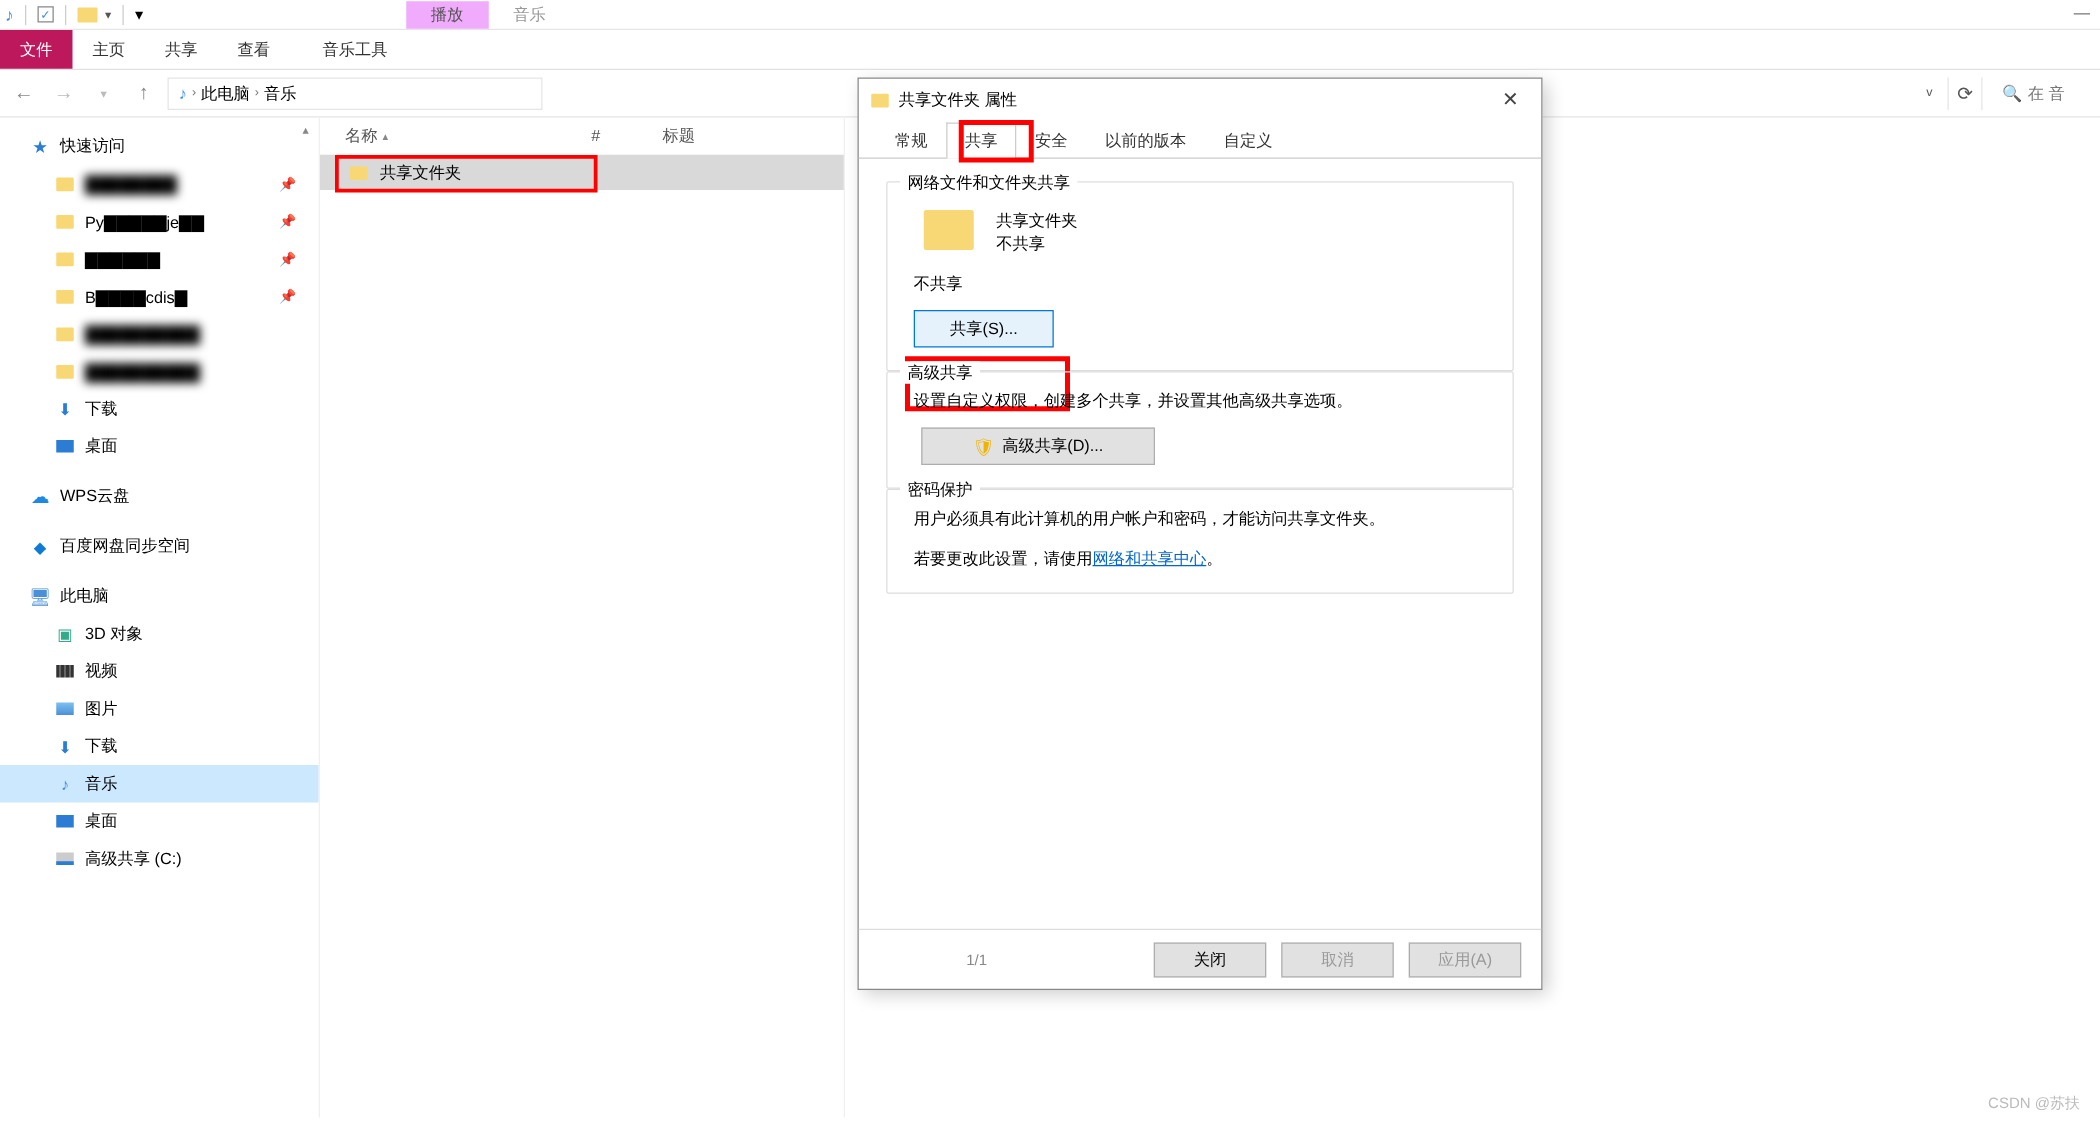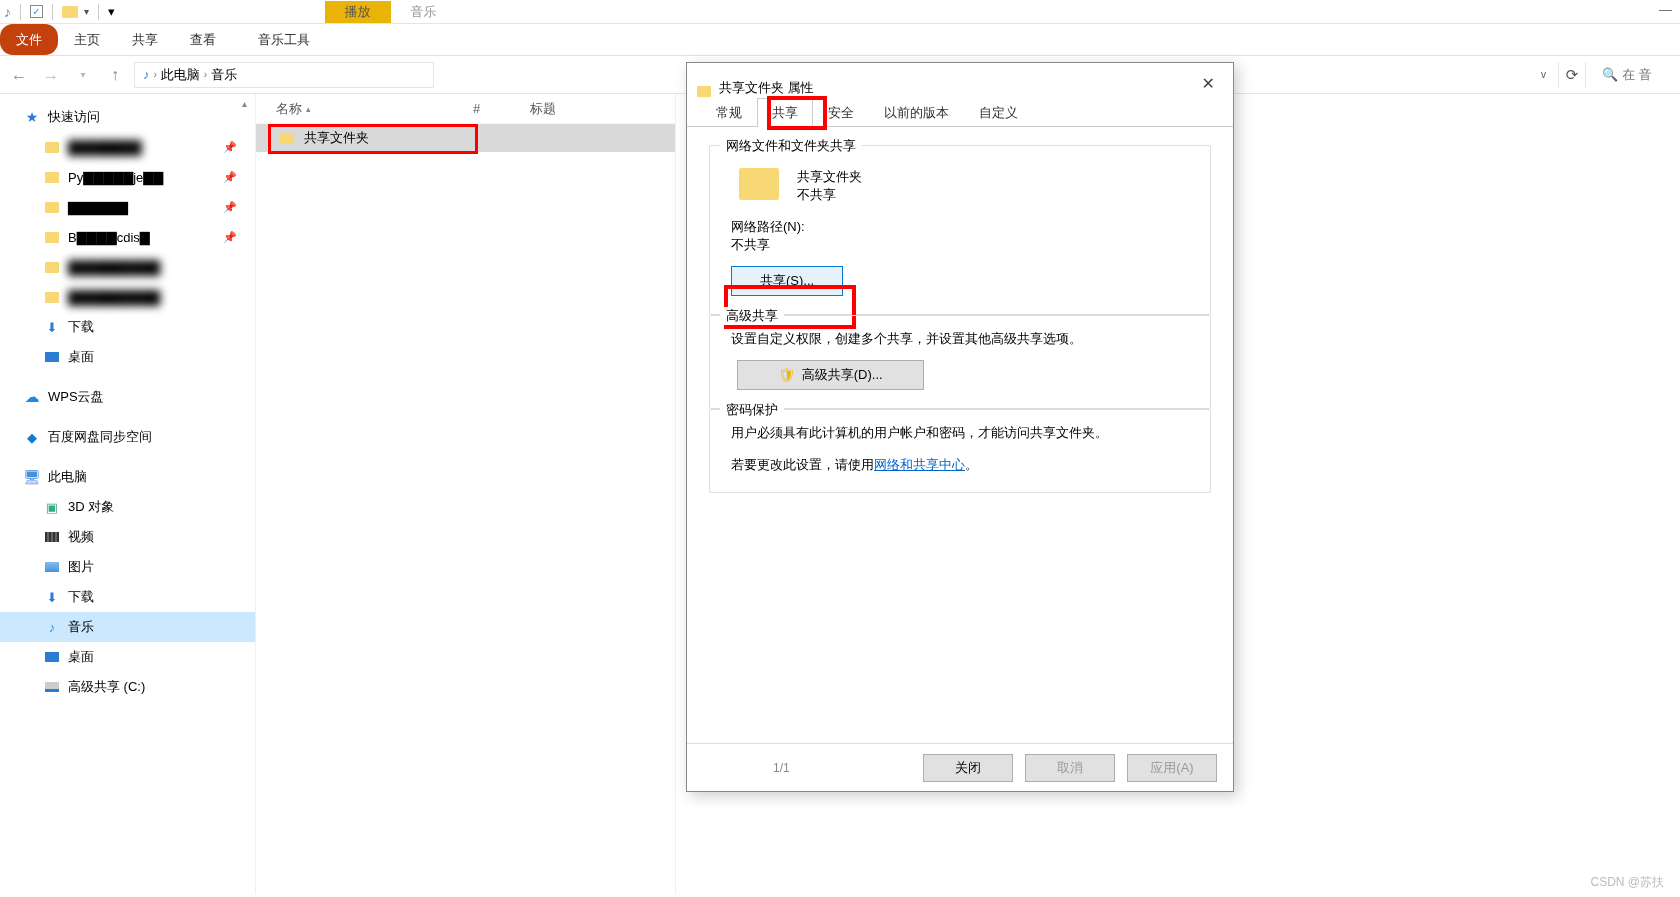--- a/index.html
+++ b/index.html
@@ -5,26 +5,26 @@
 * { margin: 0; padding: 0; box-sizing: border-box; font-family: "Microsoft YaHei", "Segoe UI", sans-serif; }
 body { width: 1680px; height: 897px; background: #fff; overflow: hidden; position: relative; font-size: 13px; color: #000; }
 
 .titlebar { height: 24px; display: flex; align-items: center; padding: 0 4px; border-bottom: 1px solid #e5e5e5; }
 .titlebar .qat { display: flex; align-items: center; gap: 6px; }
 .titlebar .qat .sep { width: 1px; height: 16px; background: #ccc; margin: 0 3px; }
 .titlebar .music-note { color: #3d8ee4; font-size: 14px; }
 .titlebar .check { width: 13px; height: 13px; border: 1px solid #888; display: inline-flex; align-items: center; justify-content: center; font-size: 10px; color: #3d8ee4; }
 .titlebar .folder-mini { width: 16px; height: 12px; background: #f8d775; border-radius: 1px; display: inline-block; }
 .titlebar .drop { font-size: 10px; color: #555; }
-.titlebar .ctx-tab { margin-left: 210px; padding: 2px 20px; background: #eab308; color: #555; }
+.titlebar .ctx-tab { margin-left: 210px; padding: 2px 20px; background: #f0abfc; color: #555; }
 .titlebar .ctx-label { margin-left: 20px; color: #999; }
 
 .ribbon { height: 32px; display: flex; align-items: stretch; border-bottom: 1px solid #e1e1e1; }
 .ribbon .tab { padding: 0 16px; display: flex; align-items: center; color: #333; cursor: pointer; }
-.ribbon .tab.file { background: #c2410c; color: #fff; border-radius: 13px; }
+.ribbon .tab.file { background: #be185d; color: #fff; }
 .ribbon .tab.music-tool { margin-left: 10px; }
 .win-btns { position: absolute; top: 2px; right: 8px; display: flex; gap: 18px; color: #666; font-size: 13px; }
 .win-btns span { cursor: pointer; }
 
 .navbar { height: 38px; display: flex; align-items: center; padding: 4px 6px; gap: 6px; border-bottom: 1px solid #e5e5e5; }
 .nav-btn { width: 26px; height: 26px; display: flex; align-items: center; justify-content: center; color: #888; font-size: 16px; cursor: pointer; }
 .nav-btn.disabled { color: #bbb; }
 .breadcrumb { flex: 0 0 auto; display: flex; align-items: center; height: 26px; border: 1px solid #e5e5e5; padding: 0 8px; gap: 4px; min-width: 300px; }
 .breadcrumb .bc-icon { color: #3d8ee4; }
 .breadcrumb .sep { color: #777; font-size: 10px; }
@@ -64,21 +64,21 @@
 .col-headers .col.hash { width: 40px; text-align: center; }
 .col-headers .sort { font-size: 9px; color: #888; }
 .file-row { display: flex; align-items: center; height: 28px; padding-left: 24px; gap: 10px; background: #d9d9d9; }
 .file-row .folder-ico { background: #f8d775; }
 .highlight-box { position: absolute; border: 3px solid #ff0000; pointer-events: none; }
 .hl-folder { top: 30px; left: 12px; width: 210px; height: 30px; }
 
 .preview-pane { flex: 1; display: flex; align-items: center; justify-content: center; color: #888; font-size: 14px; }
 
 .dialog { position: absolute; top: 62px; left: 686px; width: 548px; height: 730px; background: #fff; border: 1px solid #888; box-shadow: 4px 4px 14px rgba(0,0,0,0.2); display: flex; flex-direction: column; }
-.dialog-title { height: 34px; display: flex; align-items: flex-end; padding: 0 10px; }
+.dialog-title { height: 34px; display: flex; align-items: center; padding: 0 10px; }
 .dialog-title .folder-ico { margin-right: 8px; }
 .dialog-title .close { margin-left: auto; font-size: 16px; color: #444; cursor: pointer; padding: 4px 8px; }
 .dialog-tabs { display: flex; padding: 0 14px; height: 30px; border-bottom: 1px solid #ccc; }
 .dialog-tabs .dtab { padding: 5px 14px; color: #333; cursor: pointer; border: 1px solid transparent; border-bottom: none; position: relative; bottom: -1px; }
 .dialog-tabs .dtab.active { border-color: #ccc; background: #fff; }
 .hl-sharetab { position: absolute; top: 33px; left: 80px; width: 60px; height: 34px; border: 4px solid #ff0000; pointer-events: none; }
 .dialog-body { flex: 1; padding: 18px 22px; overflow: auto; }
 .group { border: 1px solid #ddd; border-radius: 2px; padding: 14px 21px 18px; position: relative; }
 .group-title { position: absolute; top: -9px; left: 10px; background: #fff; padding: 0 6px; font-size: 13px; }
 .share-row { display: flex; align-items: flex-start; gap: 18px; margin: 8px 0 14px 8px; }
@@ -297,21 +297,20 @@
   <div class="dialog-body">
     <div class="group" style="position:relative">
       <div class="group-title">网络文件和文件夹共享</div>
       <div class="share-row">
         <div class="big-folder"></div>
         <div>
           <div>共享文件夹</div>
           <div>不共享</div>
         </div>
       </div>
-      <div>网络路径(N):</div>
       <div style="margin-bottom:12px">不共享</div>
       <span class="share-btn">共享(S)...</span>
       <div class="hl-sharebtn"></div>
     </div>
 
     <div class="group">
       <div class="group-title">高级共享</div>
       <div>设置自定义权限，创建多个共享，并设置其他高级共享选项。</div>
       <div class="adv-btn">
         <span class="shield">🛡</span>

